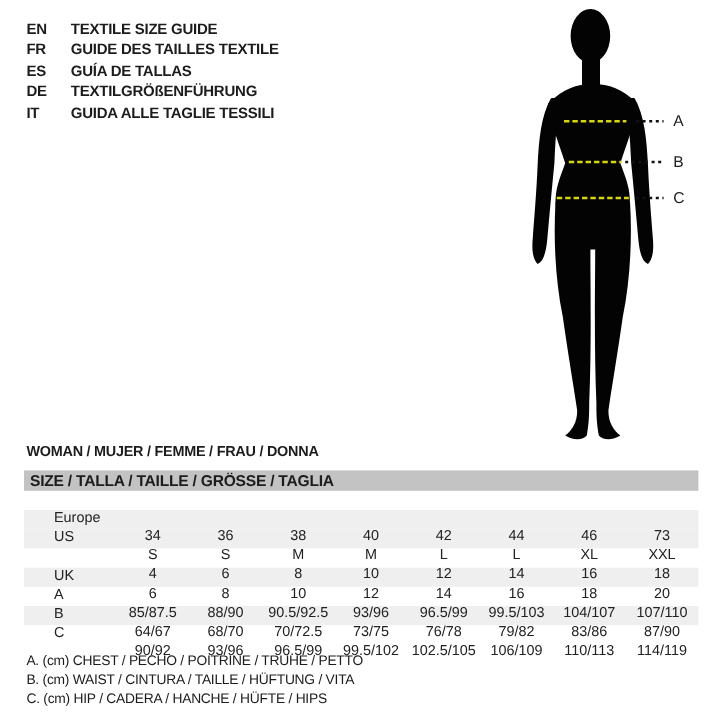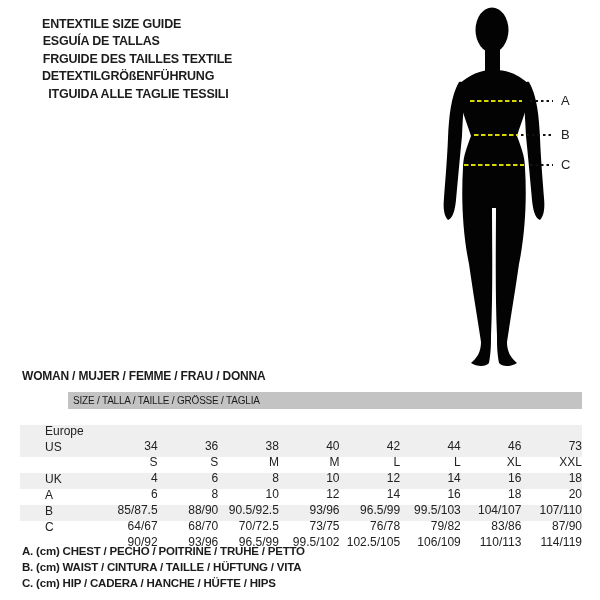--- a/index.html
+++ b/index.html
@@ -4,67 +4,67 @@
 <style>
   html,body{margin:0;padding:0;}
   body{
     width:600px;height:600px;background:#ffffff;
     font-family:"Liberation Sans", sans-serif;
     color:#1c1c1c;
   }
   .canvas{position:relative;width:600px;height:600px;background:#fff;overflow:hidden;}
 
   
-  .langs{position:absolute;left:22px;top:15px;margin:0;padding:0;list-style:none;text-align:right;}
+  .langs{position:absolute;left:22px;top:15px;margin:0;padding:0;list-style:none;}
   .lang-row{display:flex;height:17.5px;align-items:center;
     font-weight:bold;font-size:12.5px;letter-spacing:-0.2px;}
   .lang-code{width:37px;}
 
   
   .figure{position:absolute;left:400px;top:0;width:200px;height:380px;}
   .figure svg{position:absolute;left:0;top:0;width:200px;height:380px;}
   .marker{position:absolute;font-size:13px;color:#222;}
   .marker-a{left:161px;top:93px;}
   .marker-b{left:161px;top:127px;}
   .marker-c{left:161px;top:157px;}
 
   
   .gender{position:absolute;left:22px;top:369px;
     font-weight:bold;font-size:12px;letter-spacing:-0.2px;}
 
   
   .size-table{position:absolute;left:20px;top:392px;width:562px;font-size:12px;color:#222;}
   .thead{background:#c3c3c3;height:17px;line-height:17px;padding-left:5px;
-    font-weight:normal;font-size:10px;letter-spacing:-0.2px;color:#1c1c1c;margin-left:48px;}
+    font-weight:bold;font-size:13px;letter-spacing:-0.2px;color:#1c1c1c;}
   .trow{display:grid;grid-template-columns:77px repeat(8,1fr);height:16px;align-items:center;}
   .trow .rl{padding-left:5px;margin-left:20px;}
-  .trow .c{text-align:right;margin-top:30px;}
+  .trow .c{text-align:center;margin-top:30px;}
   .shade{background:#efefef;}
 
   
   .legend{position:absolute;left:22px;top:543px;
-    font-weight:bold;font-size:11.5px;line-height:16px;letter-spacing:-0.2px;}
+    font-weight:normal;font-size:11.5px;line-height:16px;letter-spacing:-0.2px;}
 </style>
 </head>
 <body>
 
 <div class="canvas">
 
   <ul class="langs">
     <li class="lang-row">
       <span class="lang-code">EN</span>
       <span class="lang-label">TEXTILE SIZE GUIDE</span>
     </li>
     <li class="lang-row">
+      <span class="lang-code">FR</span>
+      <span class="lang-label">GUIDE DES TAILLES TEXTILE</span>
+    </li>
+    <li class="lang-row">
       <span class="lang-code">ES</span>
       <span class="lang-label">GUÍA DE TALLAS</span>
-    </li>
-    <li class="lang-row">
-      <span class="lang-code">FR</span>
-      <span class="lang-label">GUIDE DES TAILLES TEXTILE</span>
     </li>
     <li class="lang-row">
       <span class="lang-code">DE</span>
       <span class="lang-label">TEXTILGRÖßENFÜHRUNG</span>
     </li>
     <li class="lang-row">
       <span class="lang-code">IT</span>
       <span class="lang-label">GUIDA ALLE TAGLIE TESSILI</span>
     </li>
   </ul>

